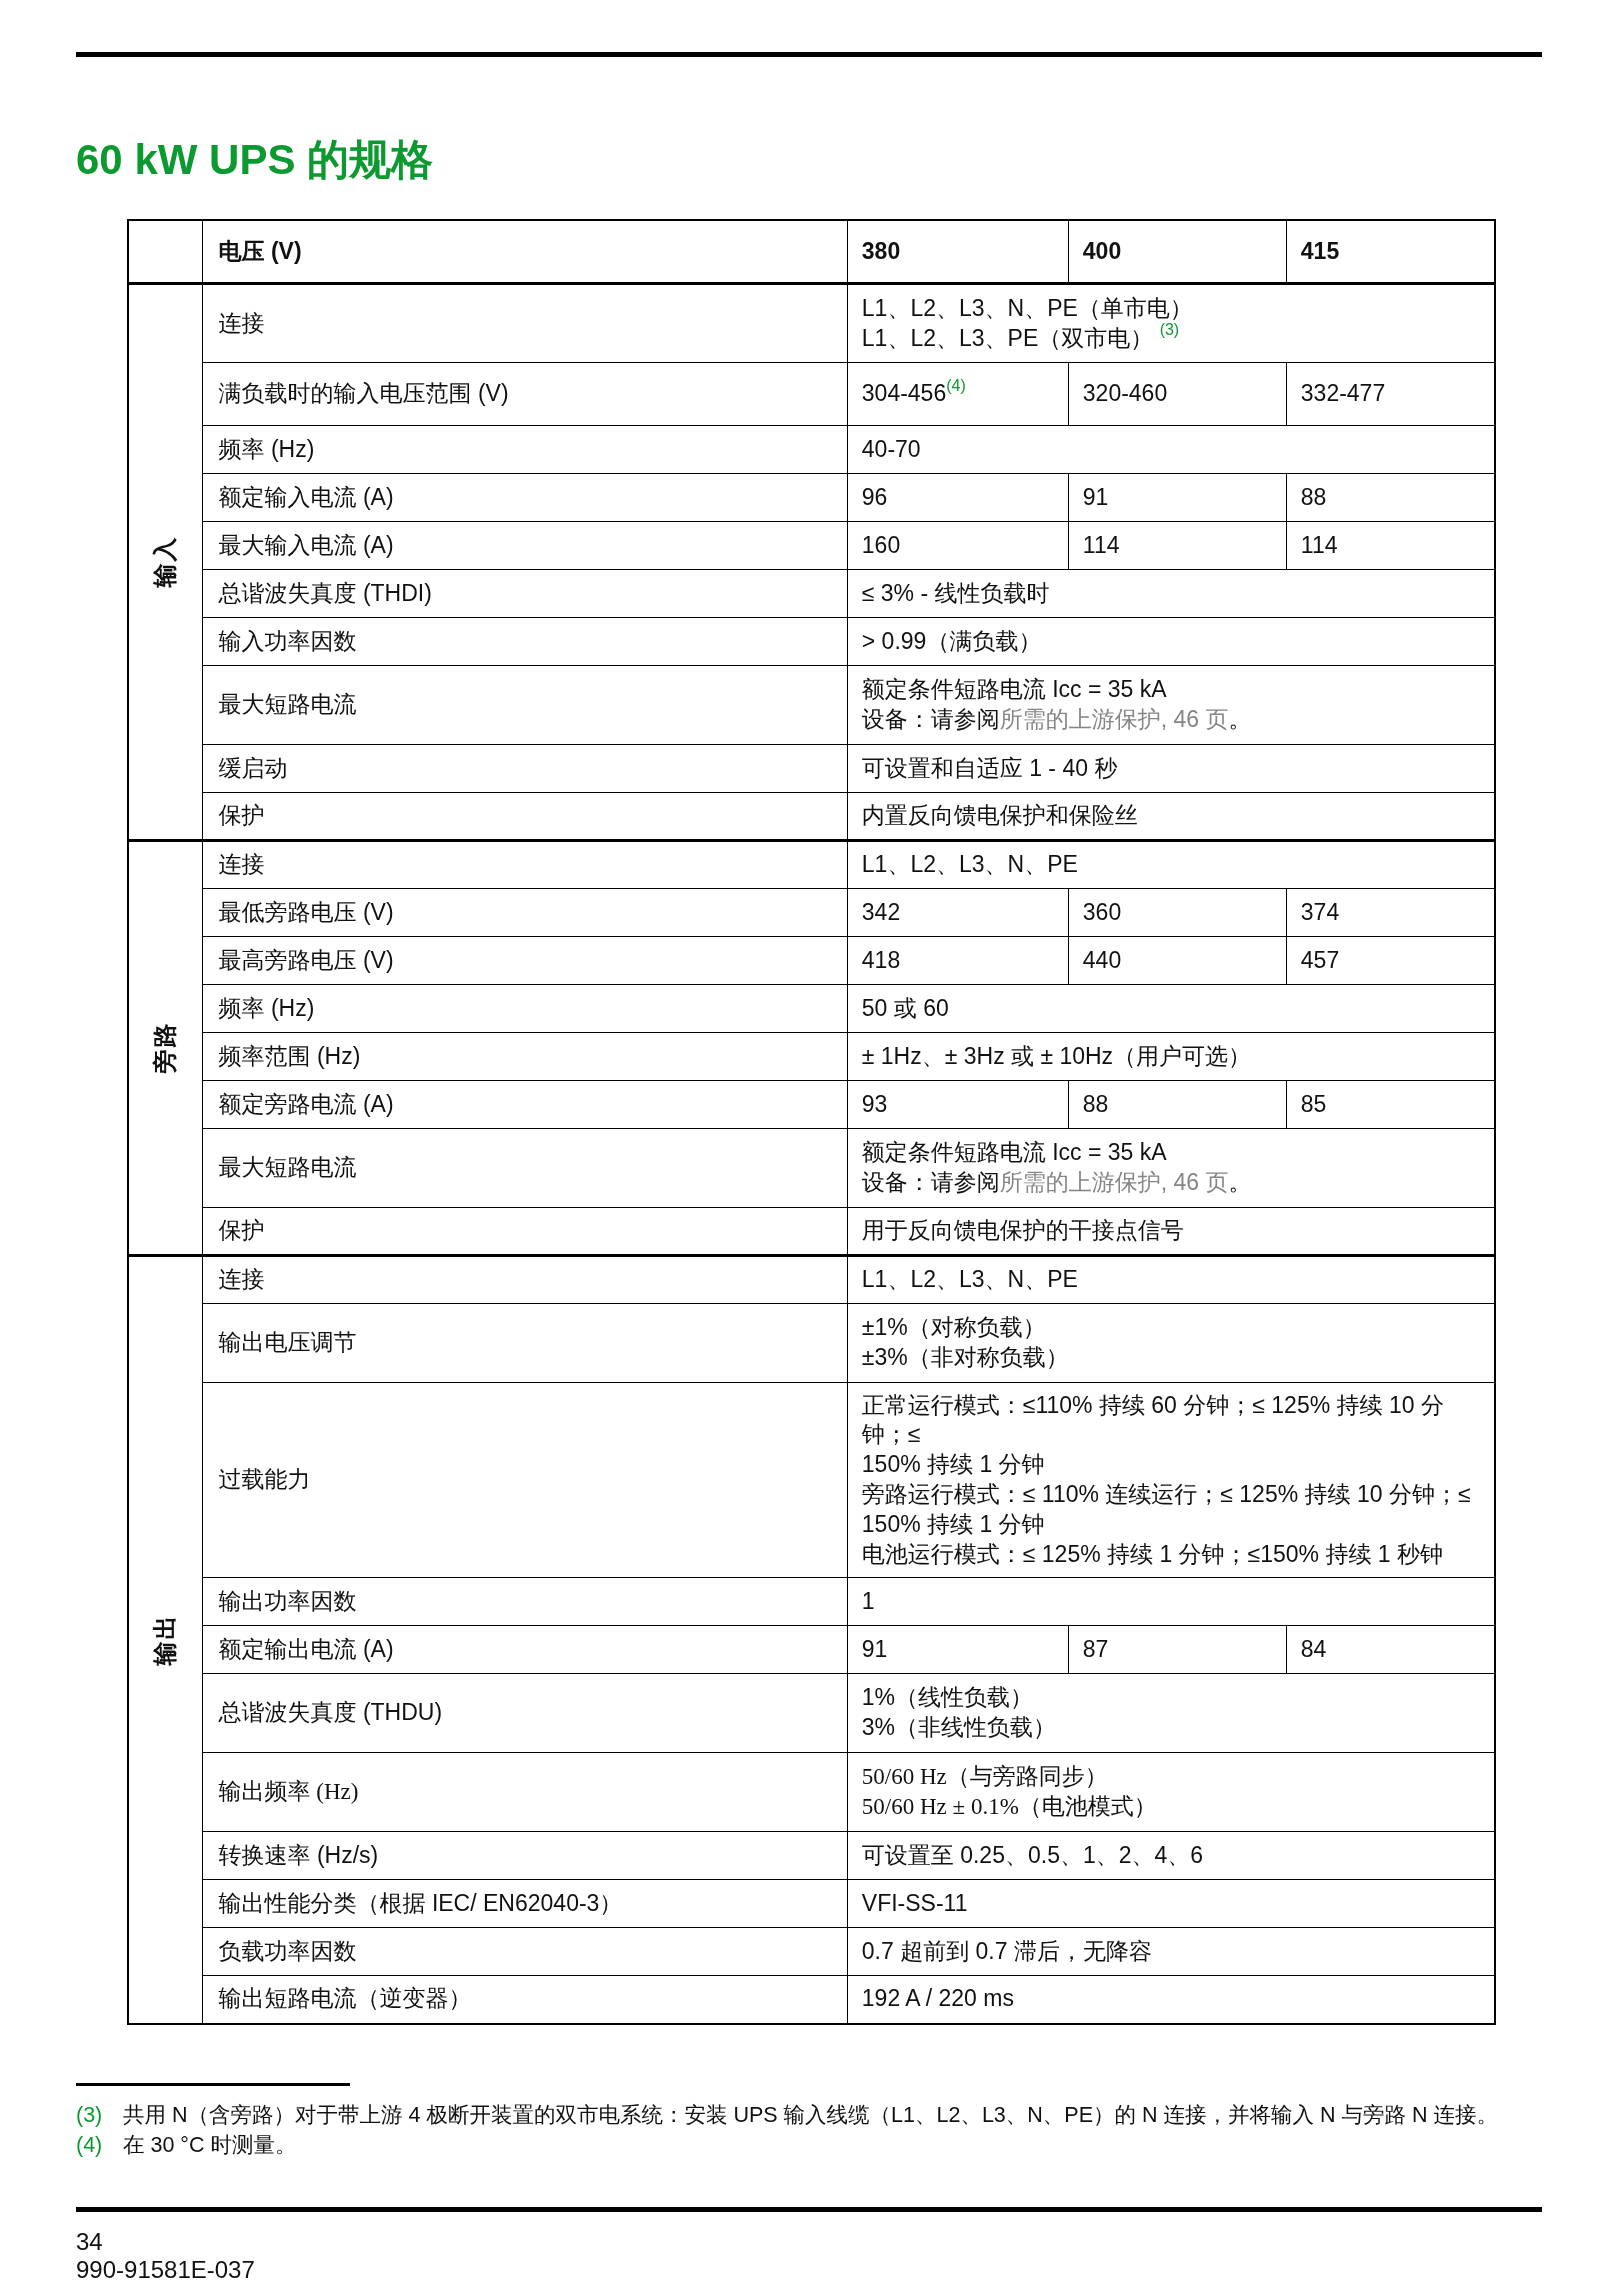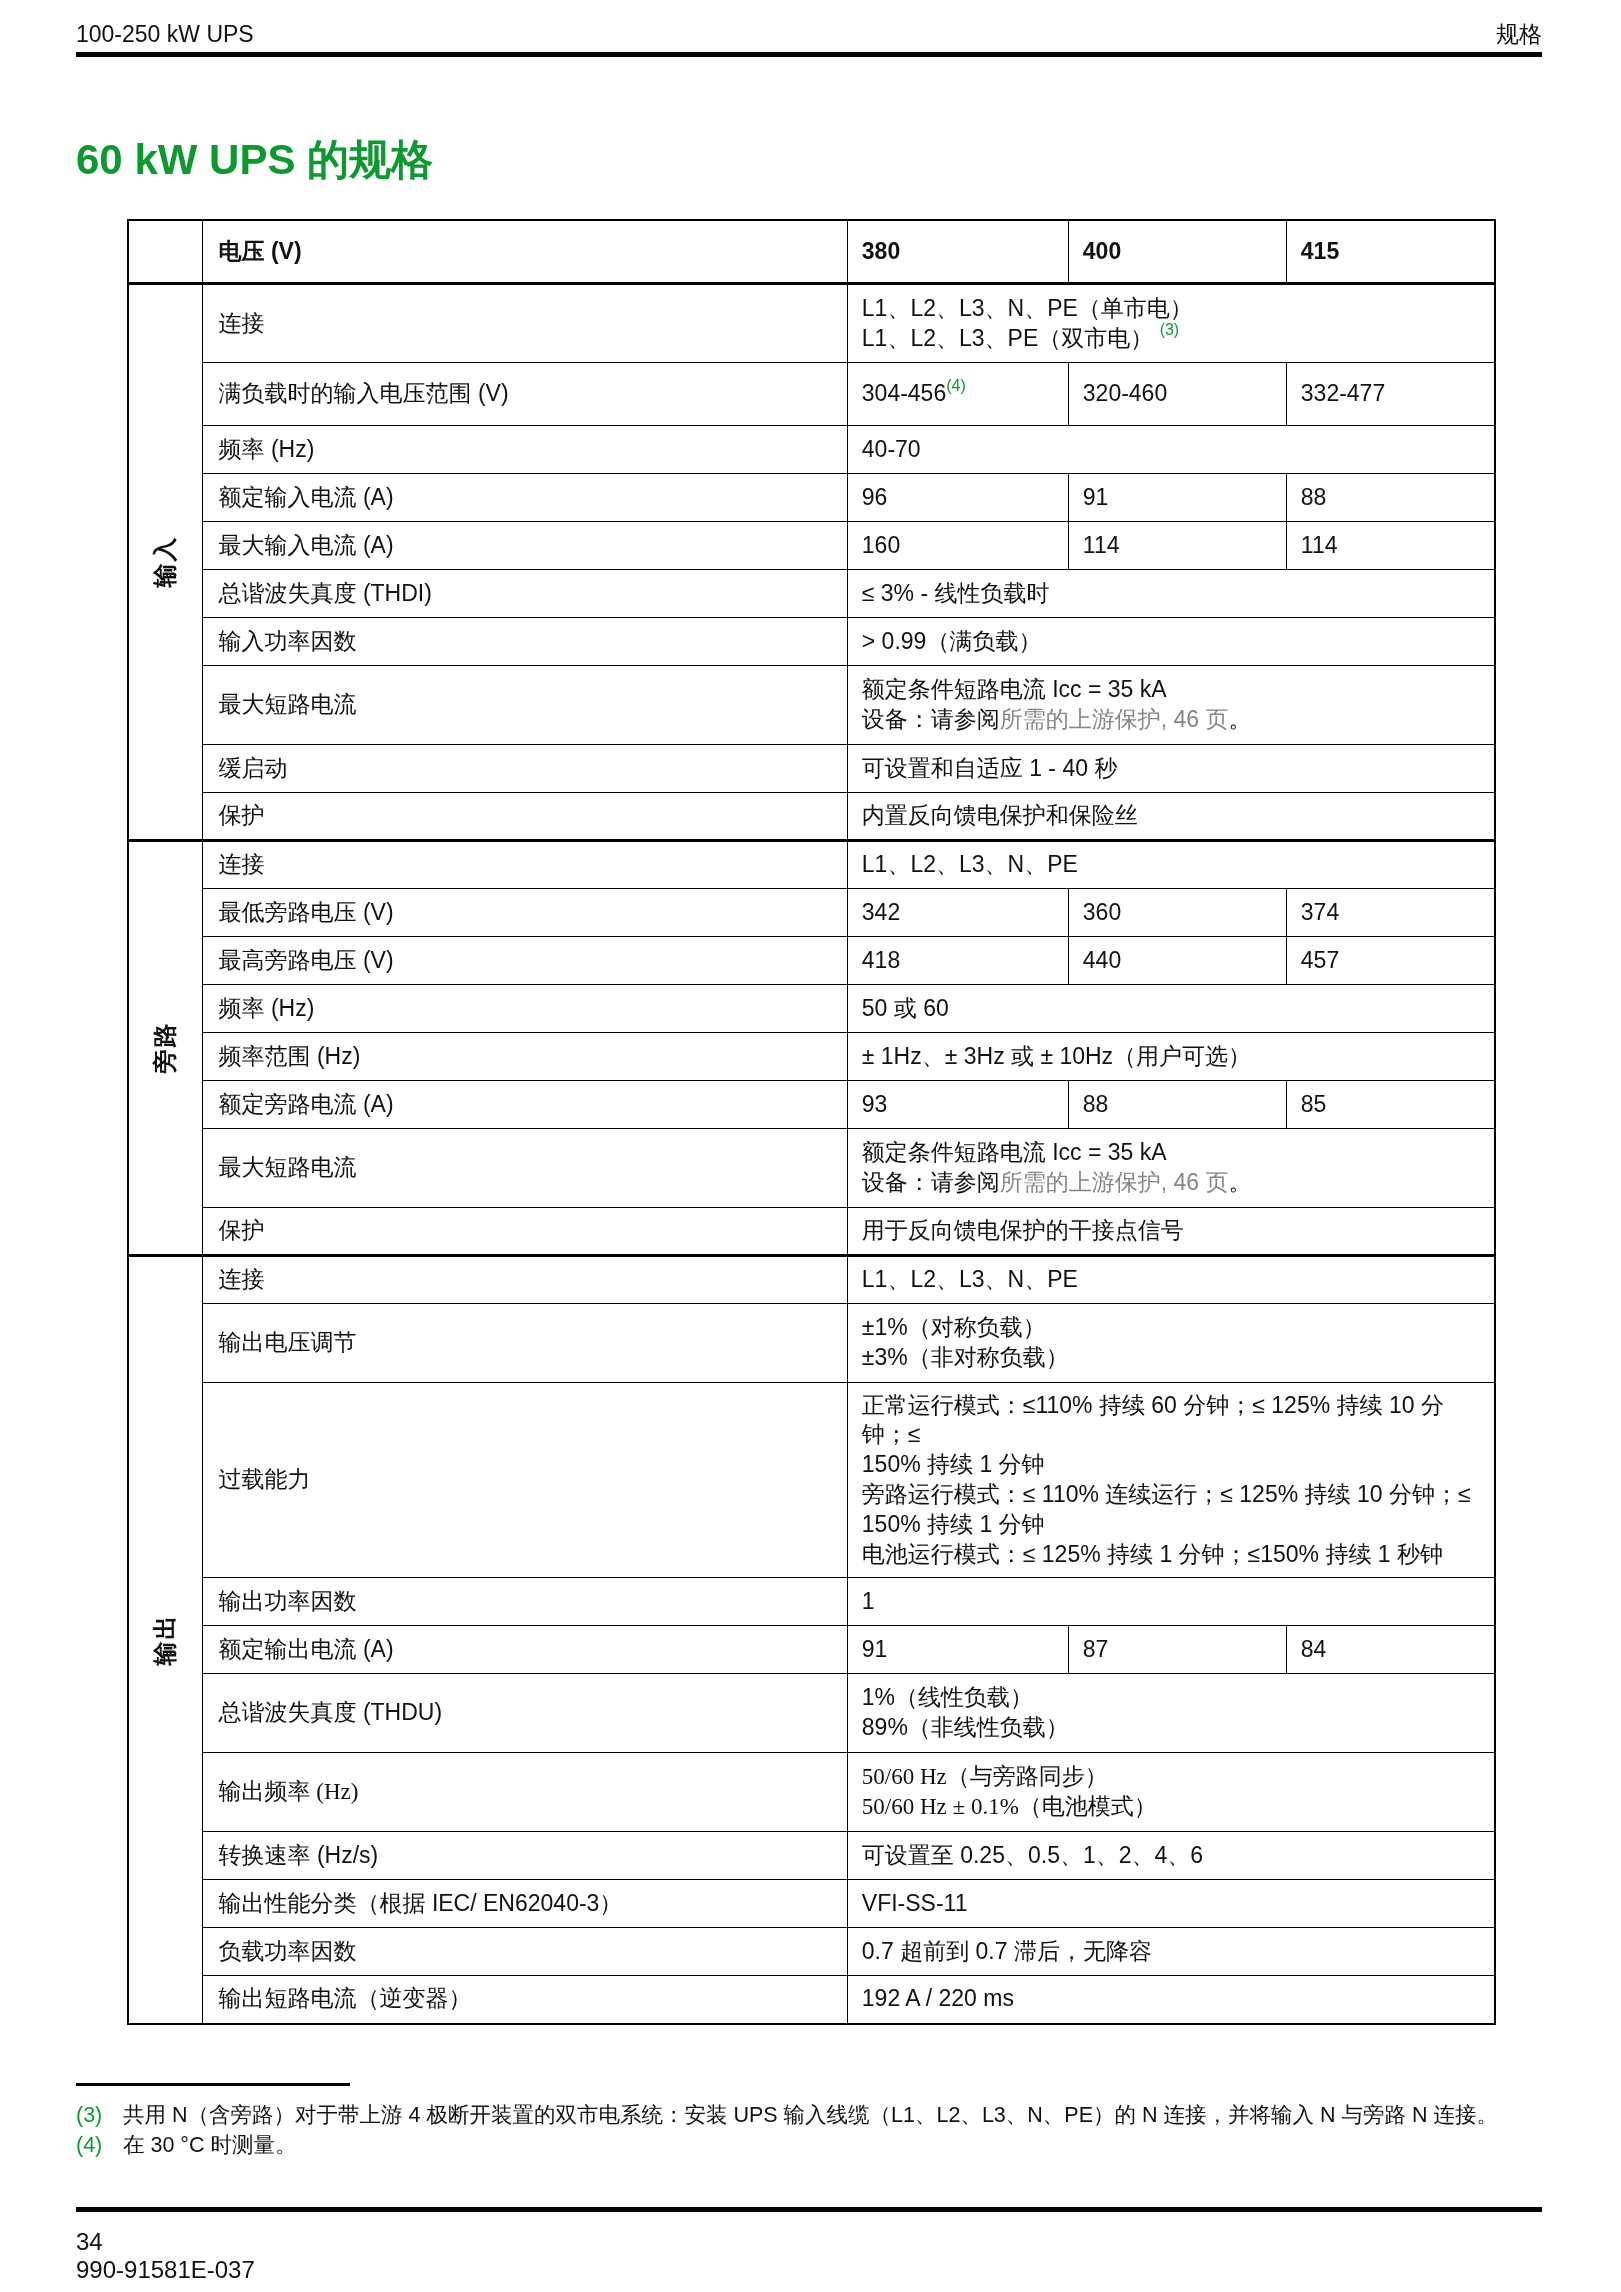--- a/index.html
+++ b/index.html
@@ -81,24 +81,20 @@
     display:flex;justify-content:space-between;
     font-size:24px;
     flex-direction:column;
   }
 </style>
 </head>
 <body>
 
 <div class="page">
 
-  <div class="page-header">
-    <span>100-250 kW UPS</span>
-    <span>规格</span>
-  </div>
   <div class="header-rule"></div>
 
   <h1 class="page-title">60 kW UPS 的规格</h1>
 
   <div class="spec-table">
     <table>
       <colgroup>
         <col style="width:74px">
         <col style="width:645px">
         <col style="width:221px">
@@ -259,21 +255,21 @@
           <tr style="height: 48px;">
             <td>额定输出电流 (A)</td>
             <td class="val"><span>91</span></td>
             <td class="val"><span>87</span></td>
             <td class="val"><span>84</span></td>
           </tr>
           <tr style="height: 79px; padding-left: 16px;">
             <td>总谐波失真度 (THDU)</td>
             <td class="val" colspan="3">
               <div class="vline"><span>1%（线性负载）</span></div>
-              <div class="vline"><span>89%（非线性负载）</span></div>
+              <div class="vline"><span>3%（非线性负载）</span></div>
             </td>
           </tr>
           <tr style="height: 79px; font-family: Liberation Serif, serif;">
             <td>输出频率 (Hz)</td>
             <td class="val" colspan="3">
               <div class="vline"><span>50/60 Hz（与旁路同步）</span></div>
               <div class="vline"><span>50/60 Hz ± 0.1%（电池模式）</span></div>
             </td>
           </tr>
           <tr style="height: 48px;">

